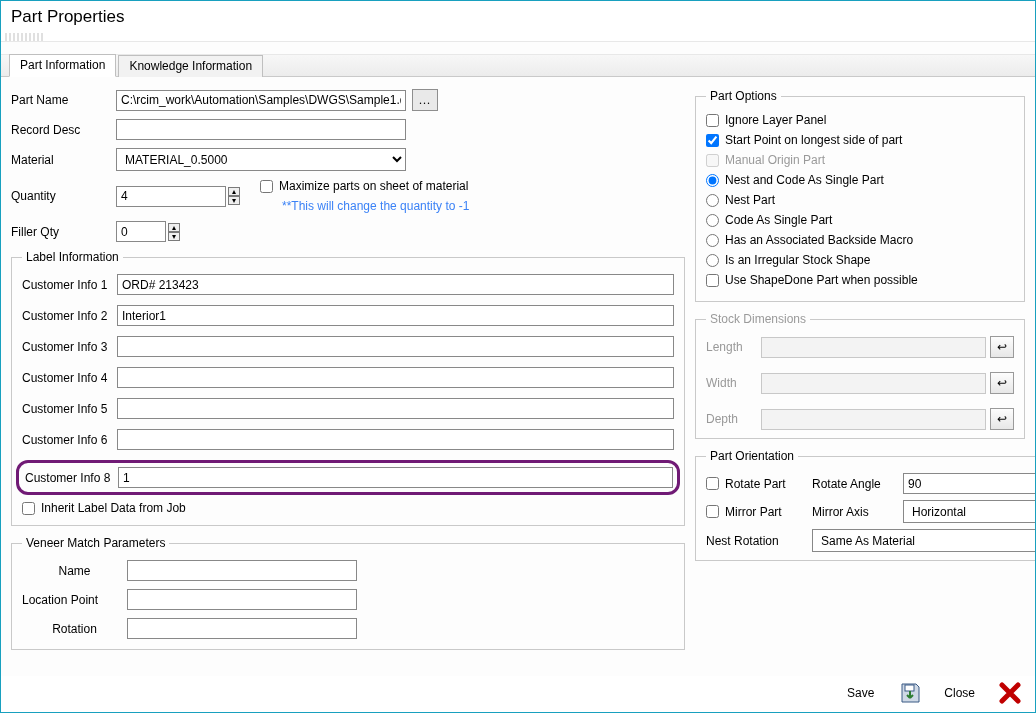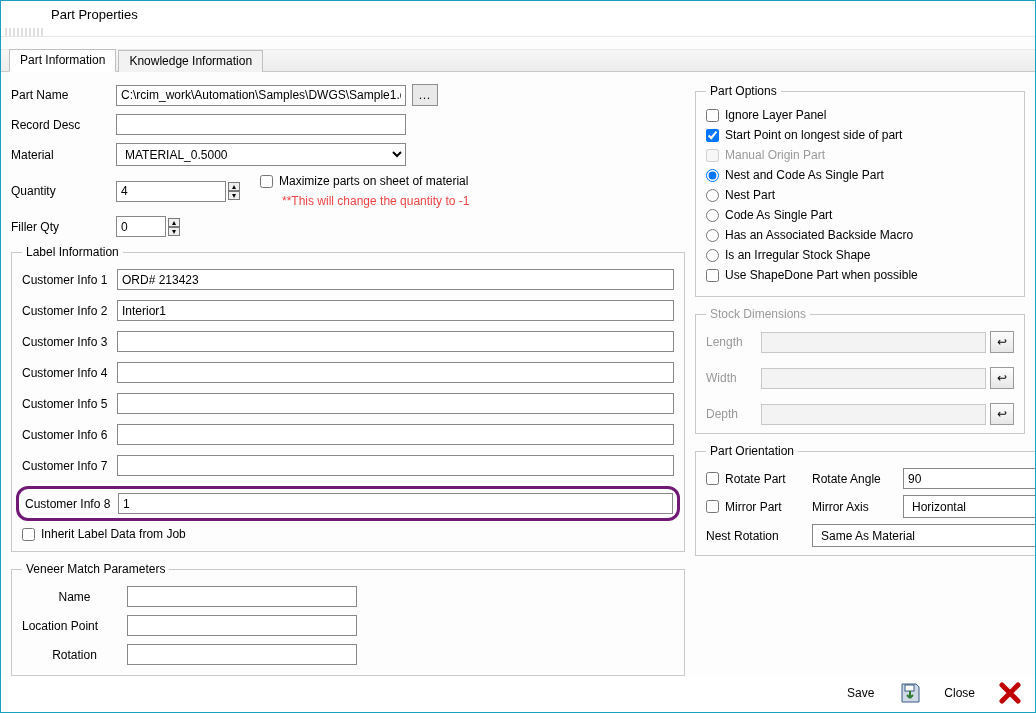--- a/index.html
+++ b/index.html
@@ -1,18 +1,18 @@
 <!DOCTYPE html>
 <html><head>
 <meta charset="utf-8">
 <style>
   * { box-sizing: border-box; font-family: "Segoe UI", Tahoma, Arial, sans-serif; font-size: 12px; }
   html, body { margin:0; padding:0; background:#fff; }
   .window { width:1036px; height:713px; border:1px solid #18a0bf; display:flex; flex-direction:column; background:#fff; }
-  .titlebar { padding:6px 10px 4px; font-size:13px;margin-left:40px; }
+  .titlebar { padding:6px 10px 4px; font-size:17px; }
   .grip { height:8px; background:repeating-linear-gradient(90deg,#e0e0e0,#e0e0e0 2px,#fff 2px,#fff 4px); margin:2px 4px 0; width:40px; }
   .toolbar-area { height:14px; border-top:1px solid #e8e8e8; border-bottom:1px solid #e8e8e8; background:#fdfdfd; }
   .tabs-bar { display:flex; align-items:flex-end; height:22px; padding-left:8px; background:linear-gradient(#f7f7f7,#ececec); border-bottom:1px solid #c9c9c9; }
   .tab { padding:3px 10px 4px; border:1px solid #bfbfbf; border-bottom:none; margin-right:2px; background:#f2f2f2; position:relative; top:1px; cursor:default; }
   .tab.active { background:#fff; border-bottom:1px solid #fff; }
   .content { flex:1; display:flex; padding:12px 10px 4px 10px; gap:10px; overflow:hidden; background:#fdfdfd;justify-content:center; }
   .left-col { flex:1; display:flex; flex-direction:column; min-width:0; }
   .right-col { width:330px; display:flex; flex-direction:column; }
   .row { display:flex; align-items:center; margin-bottom:8px; }
   .row label.lbl { width:105px; flex-shrink:0; }
@@ -38,21 +38,21 @@
   .disabled-text { color:#9a9a9a; }
   .macro-row { display:flex; align-items:center; margin-bottom:14px; }
   .macro-row label { width:55px; color:#999; }
   .macro-row input { flex:1; margin-right:4px; }
   .macro-btn { width:24px; height:22px; border:1px solid #9a9a9a; background:linear-gradient(#fdfdfd,#e7e7e7); display:flex; align-items:center; justify-content:center; }
   .ori-grid { display:grid; grid-template-columns: 100px 85px 1fr; align-items:center; row-gap:6px; column-gap:6px; }
   .footer { display:flex; align-items:center; justify-content:flex-end; padding:6px 14px 8px; gap:22px; }
   .footer-label { margin-right:2px; }
   .icon-save svg, .icon-close svg { display:block; }
   .maxparts-box { display:flex; flex-direction:column; margin-left:20px; }
-  .maxparts-box .hint { padding-left:22px; color:#ef4444; }
+  .maxparts-box .hint { padding-left:22px; color:#3b82f6; }
 </style>
 </head>
 <body>
 
 <div class="window">
   <div class="titlebar">Part Properties</div>
   <div class="grip"></div>
   <div class="toolbar-area"></div>
 
   <div class="tabs-bar">
@@ -125,24 +125,20 @@
         <div class="ci-row">
             <label>Customer Info 4</label>
             <input type="text" value="" style="">
           </div>
         <div class="ci-row">
             <label>Customer Info 5</label>
             <input type="text" value="" style="">
           </div>
         <div class="ci-row">
             <label>Customer Info 6</label>
-            <input type="text" value="" style="">
-          </div>
-        <div class="ci-row">
-            <label>Customer Info 7</label>
             <input type="text" value="" style="">
           </div>
 
         <div class="ci-row ci8-highlight">
           <label>Customer Info 8</label>
           <input type="text" value="1" style="">
         </div>
 
         <label class="chk-row">
           <input type="checkbox" style="">

